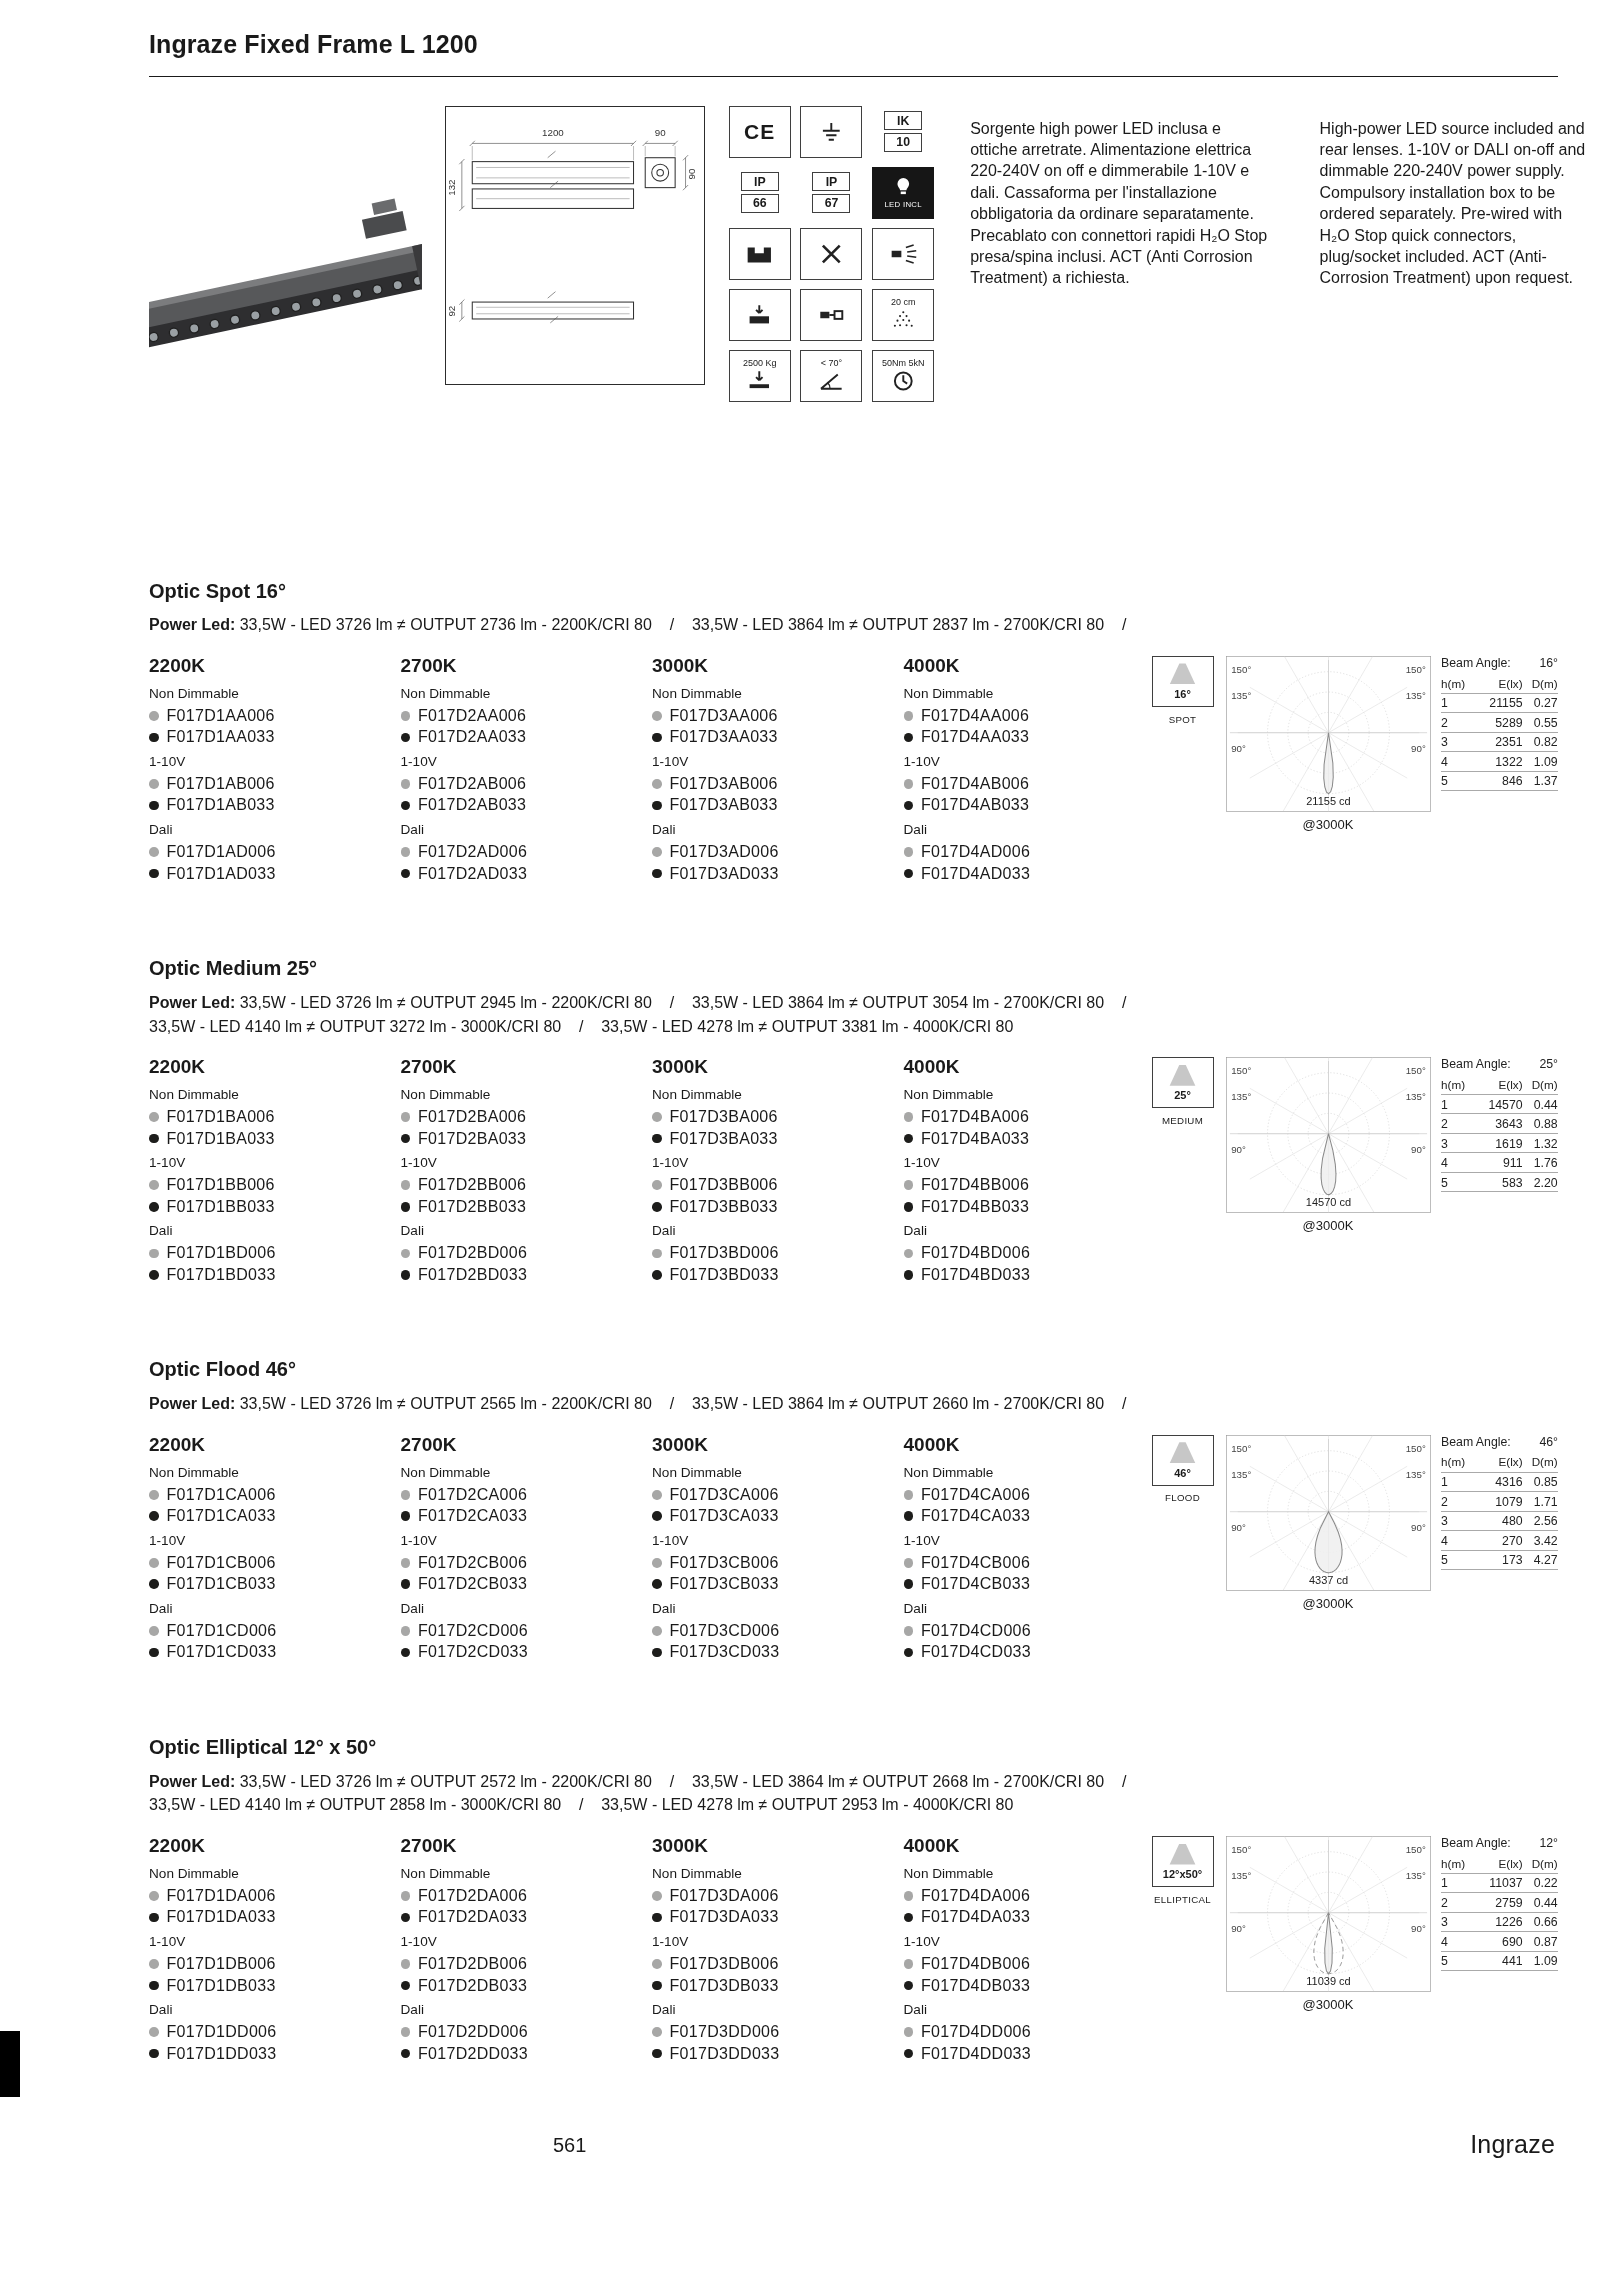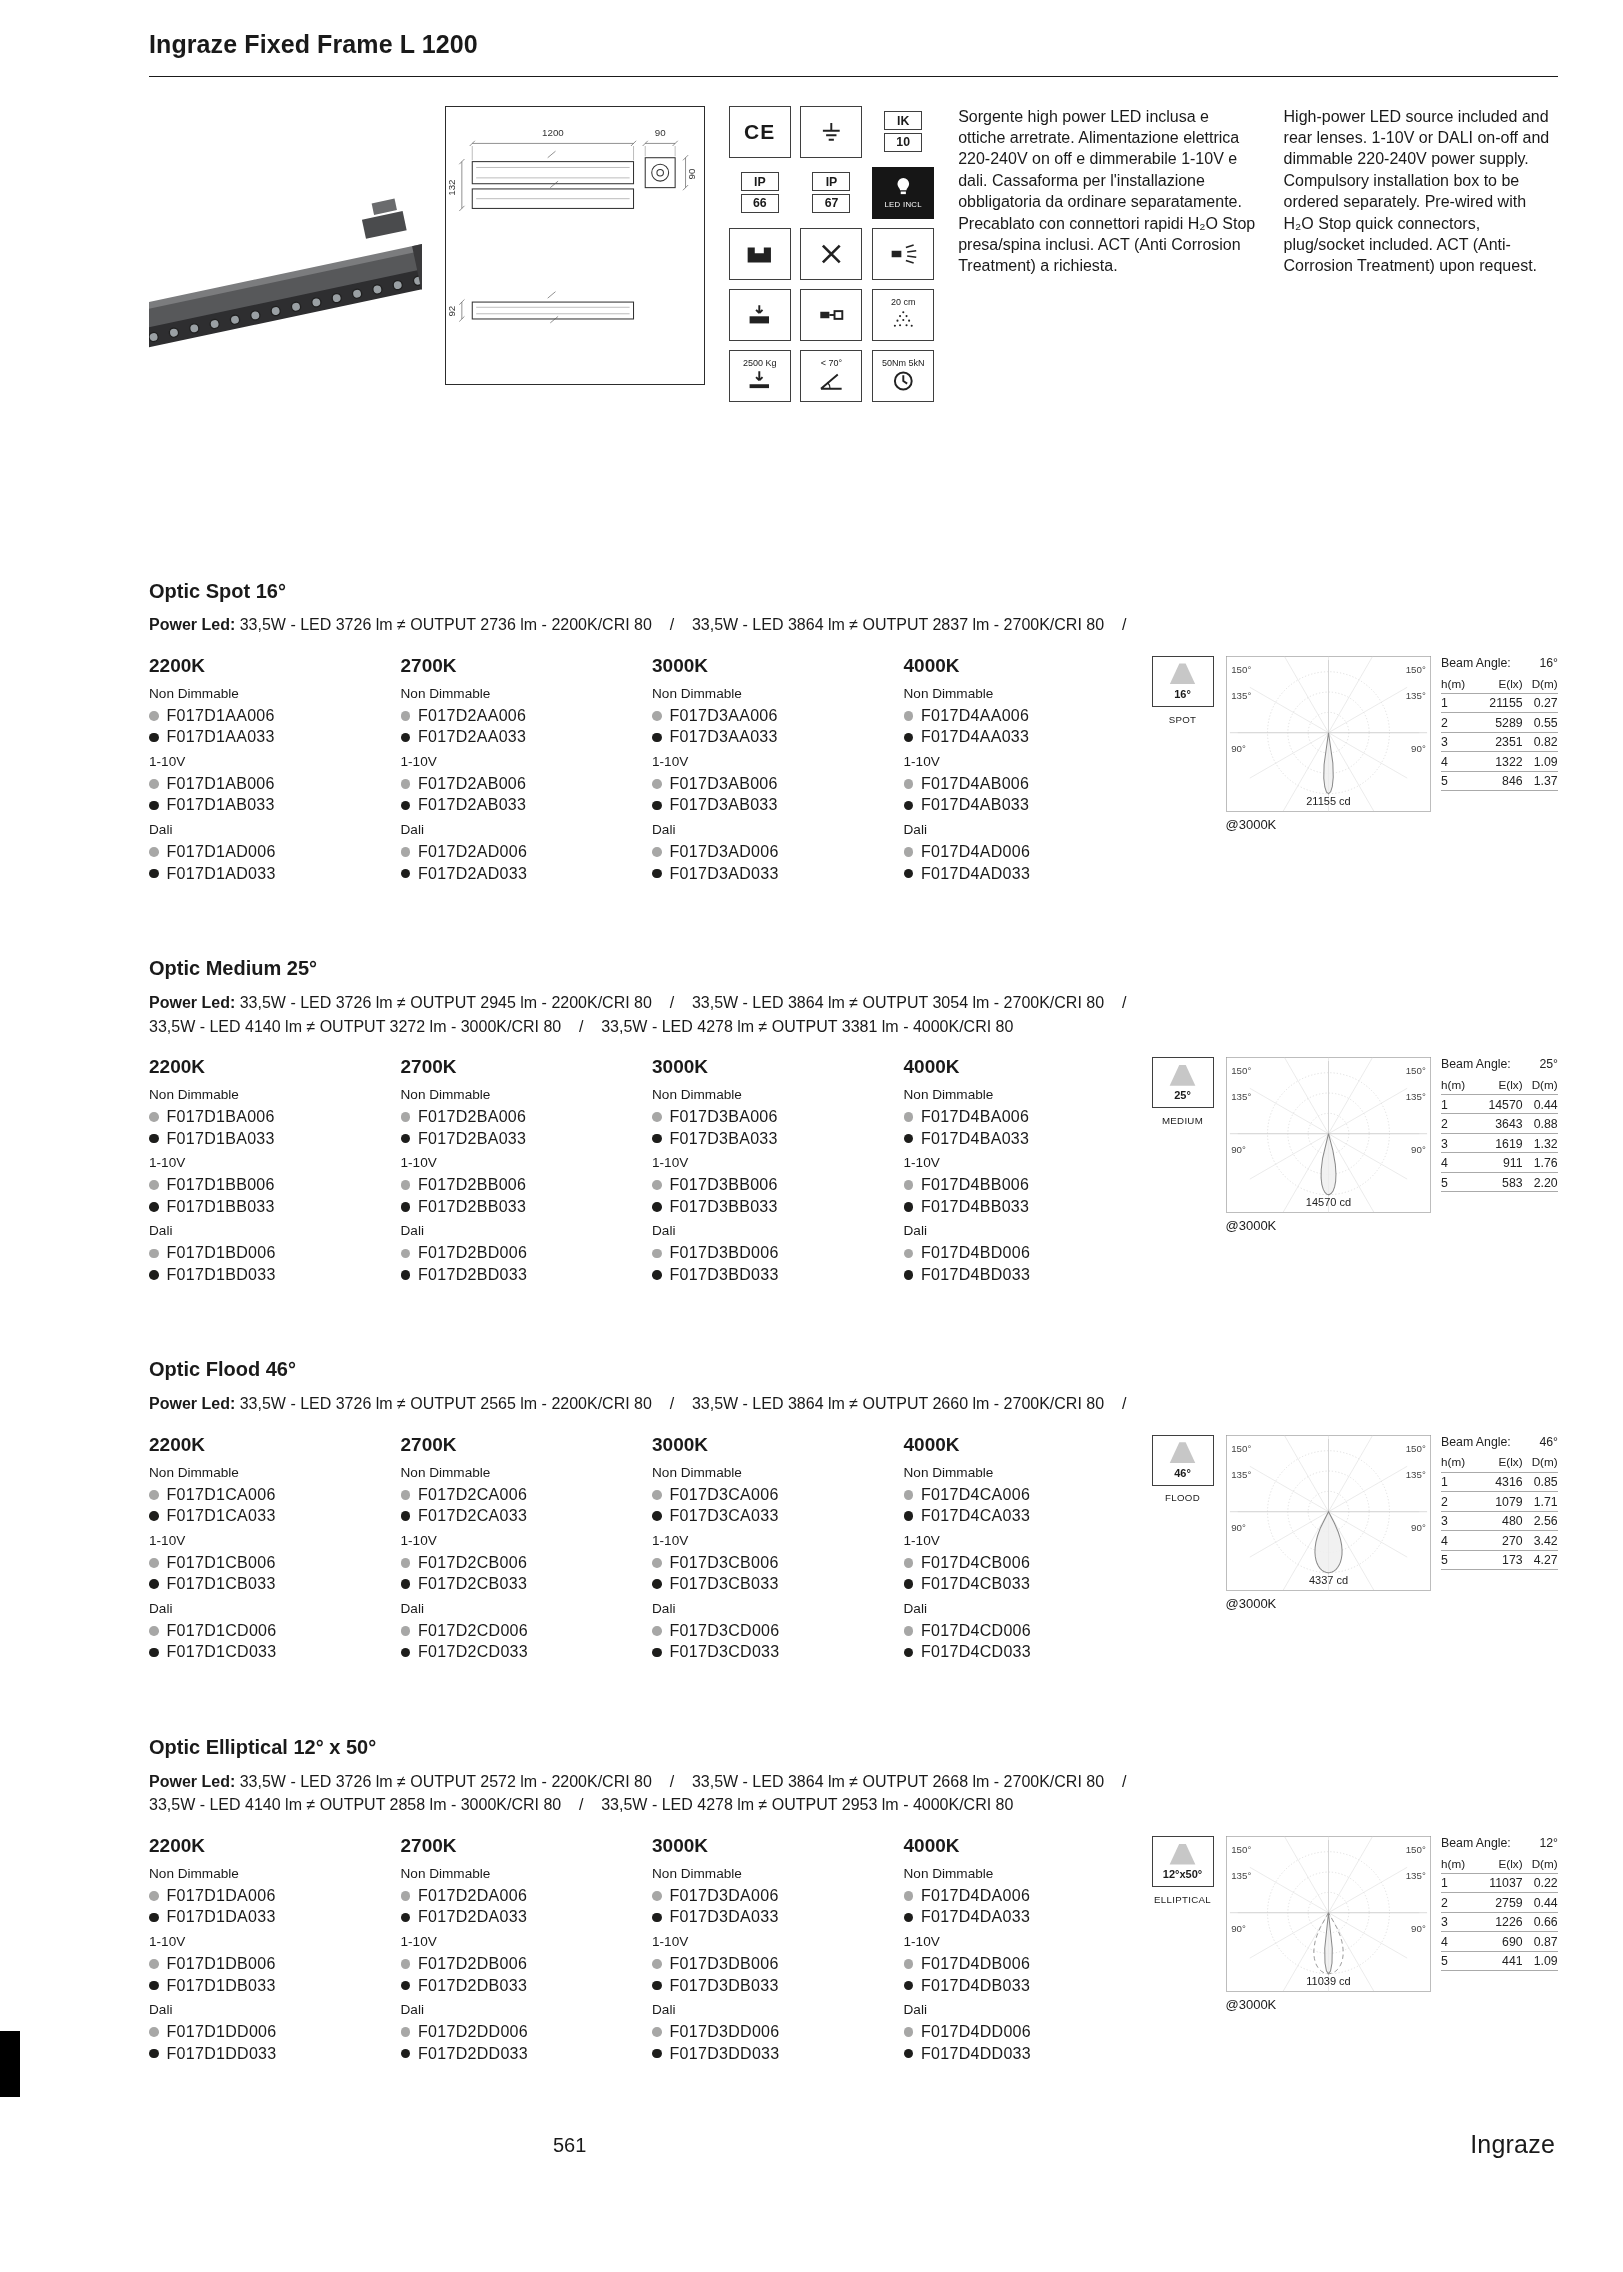--- a/index.html
+++ b/index.html
@@ -25,21 +25,21 @@
          align-items:center;justify-content:center;gap:1.3px;background:#fff;}
   .icell.dark{background:#161616;border-color:#161616;color:#fff;}
   .icell.split{border:none;gap:3.2px;}
   .split-part{border:1.3px solid #3f3f3f;box-sizing:border-box;width:38px;text-align:center;font-weight:bold;
               font-size:12.3px;padding:1.3px 0;background:#fff;}
   .itext-lg{font-size:21px;font-weight:bold;letter-spacing:1.3px;}
   .icap{font-size:9px;line-height:9.7px;}
   .icap-dark{font-size:7.8px;letter-spacing:0.3px;}
   .iglyph svg{display:block;width:28.6px;height:22px;}
 
-  .desc{width:302px;font-size:16px;line-height:21.4px;margin:0;flex:none;}
+  .desc{width:302px;font-size:16px;line-height:21.4px;margin:12px;flex:none;}
   .desc-en{width:273px;}
 
   
   .optic-section{margin-top:73px;}
   #sections .optic-section:first-child{margin-top:68px;}
   .sec-title{font-size:20px;font-weight:bold;margin:0 0 11.7px 0;}
   .power-led{font-size:16px;line-height:21px;margin:0 0 2.6px 0;}
   .pl-label{font-weight:bold;}
   .sec-body{display:flex;margin-top:19.5px;}
   .columns{width:993px;flex:none;display:grid;grid-template-columns:repeat(4,1fr);column-gap:13px;}
@@ -51,21 +51,21 @@
 
   .photometry{flex:1;display:flex;align-items:flex-start;gap:9px;padding-left:6.5px;box-sizing:border-box;margin-top:1.3px;}
   .badge-wrap{width:68px;flex:none;text-align:center;}
   .badge{width:62px;height:51px;border:1.3px solid #3f3f3f;box-sizing:border-box;display:flex;flex-direction:column;
          align-items:center;justify-content:center;gap:3.2px;margin:0 auto;}
   .beam-glyph{width:28.6px;height:21px;background:#c7c7c7;clip-path:polygon(39% 0,61% 0,95% 100%,5% 100%);}
   .badge-label{font-size:11px;font-weight:bold;white-space:nowrap;}
   .badge-name{margin-top:6.5px;font-size:9.7px;letter-spacing:0.3px;}
   .polar-wrap{width:205px;flex:none;}
   svg.polar{width:205px;height:156px;display:block;}
-  .at-label{text-align:left;font-size:13px;margin-top:5.2px;}
+  .at-label{text-align:center;font-size:13px;margin-top:5.2px;}
   .beam-table{width:117px;flex:none;margin-left:auto;font-size:12.3px;color:#222;}
   .bt-head{display:flex;justify-content:space-between;margin-bottom:6.5px;gap:8px;}
   .bt-cols,.bt-row{display:grid;grid-template-columns:28.6px 53px 35px;}
   .bt-cols span,.bt-row span{text-align:right;}
   .bt-cols span:first-child,.bt-row span:first-child{text-align:left;}
   .bt-cols{padding-bottom:3.2px;border-bottom:0.6px solid #aaa;font-size:11.7px;}
   .bt-row{padding:2.6px 0 1.9px 0;border-bottom:0.6px solid #aaa;}
 
   
   .footer-num{position:absolute;left:553px;top:2134px;font-size:20px;}

